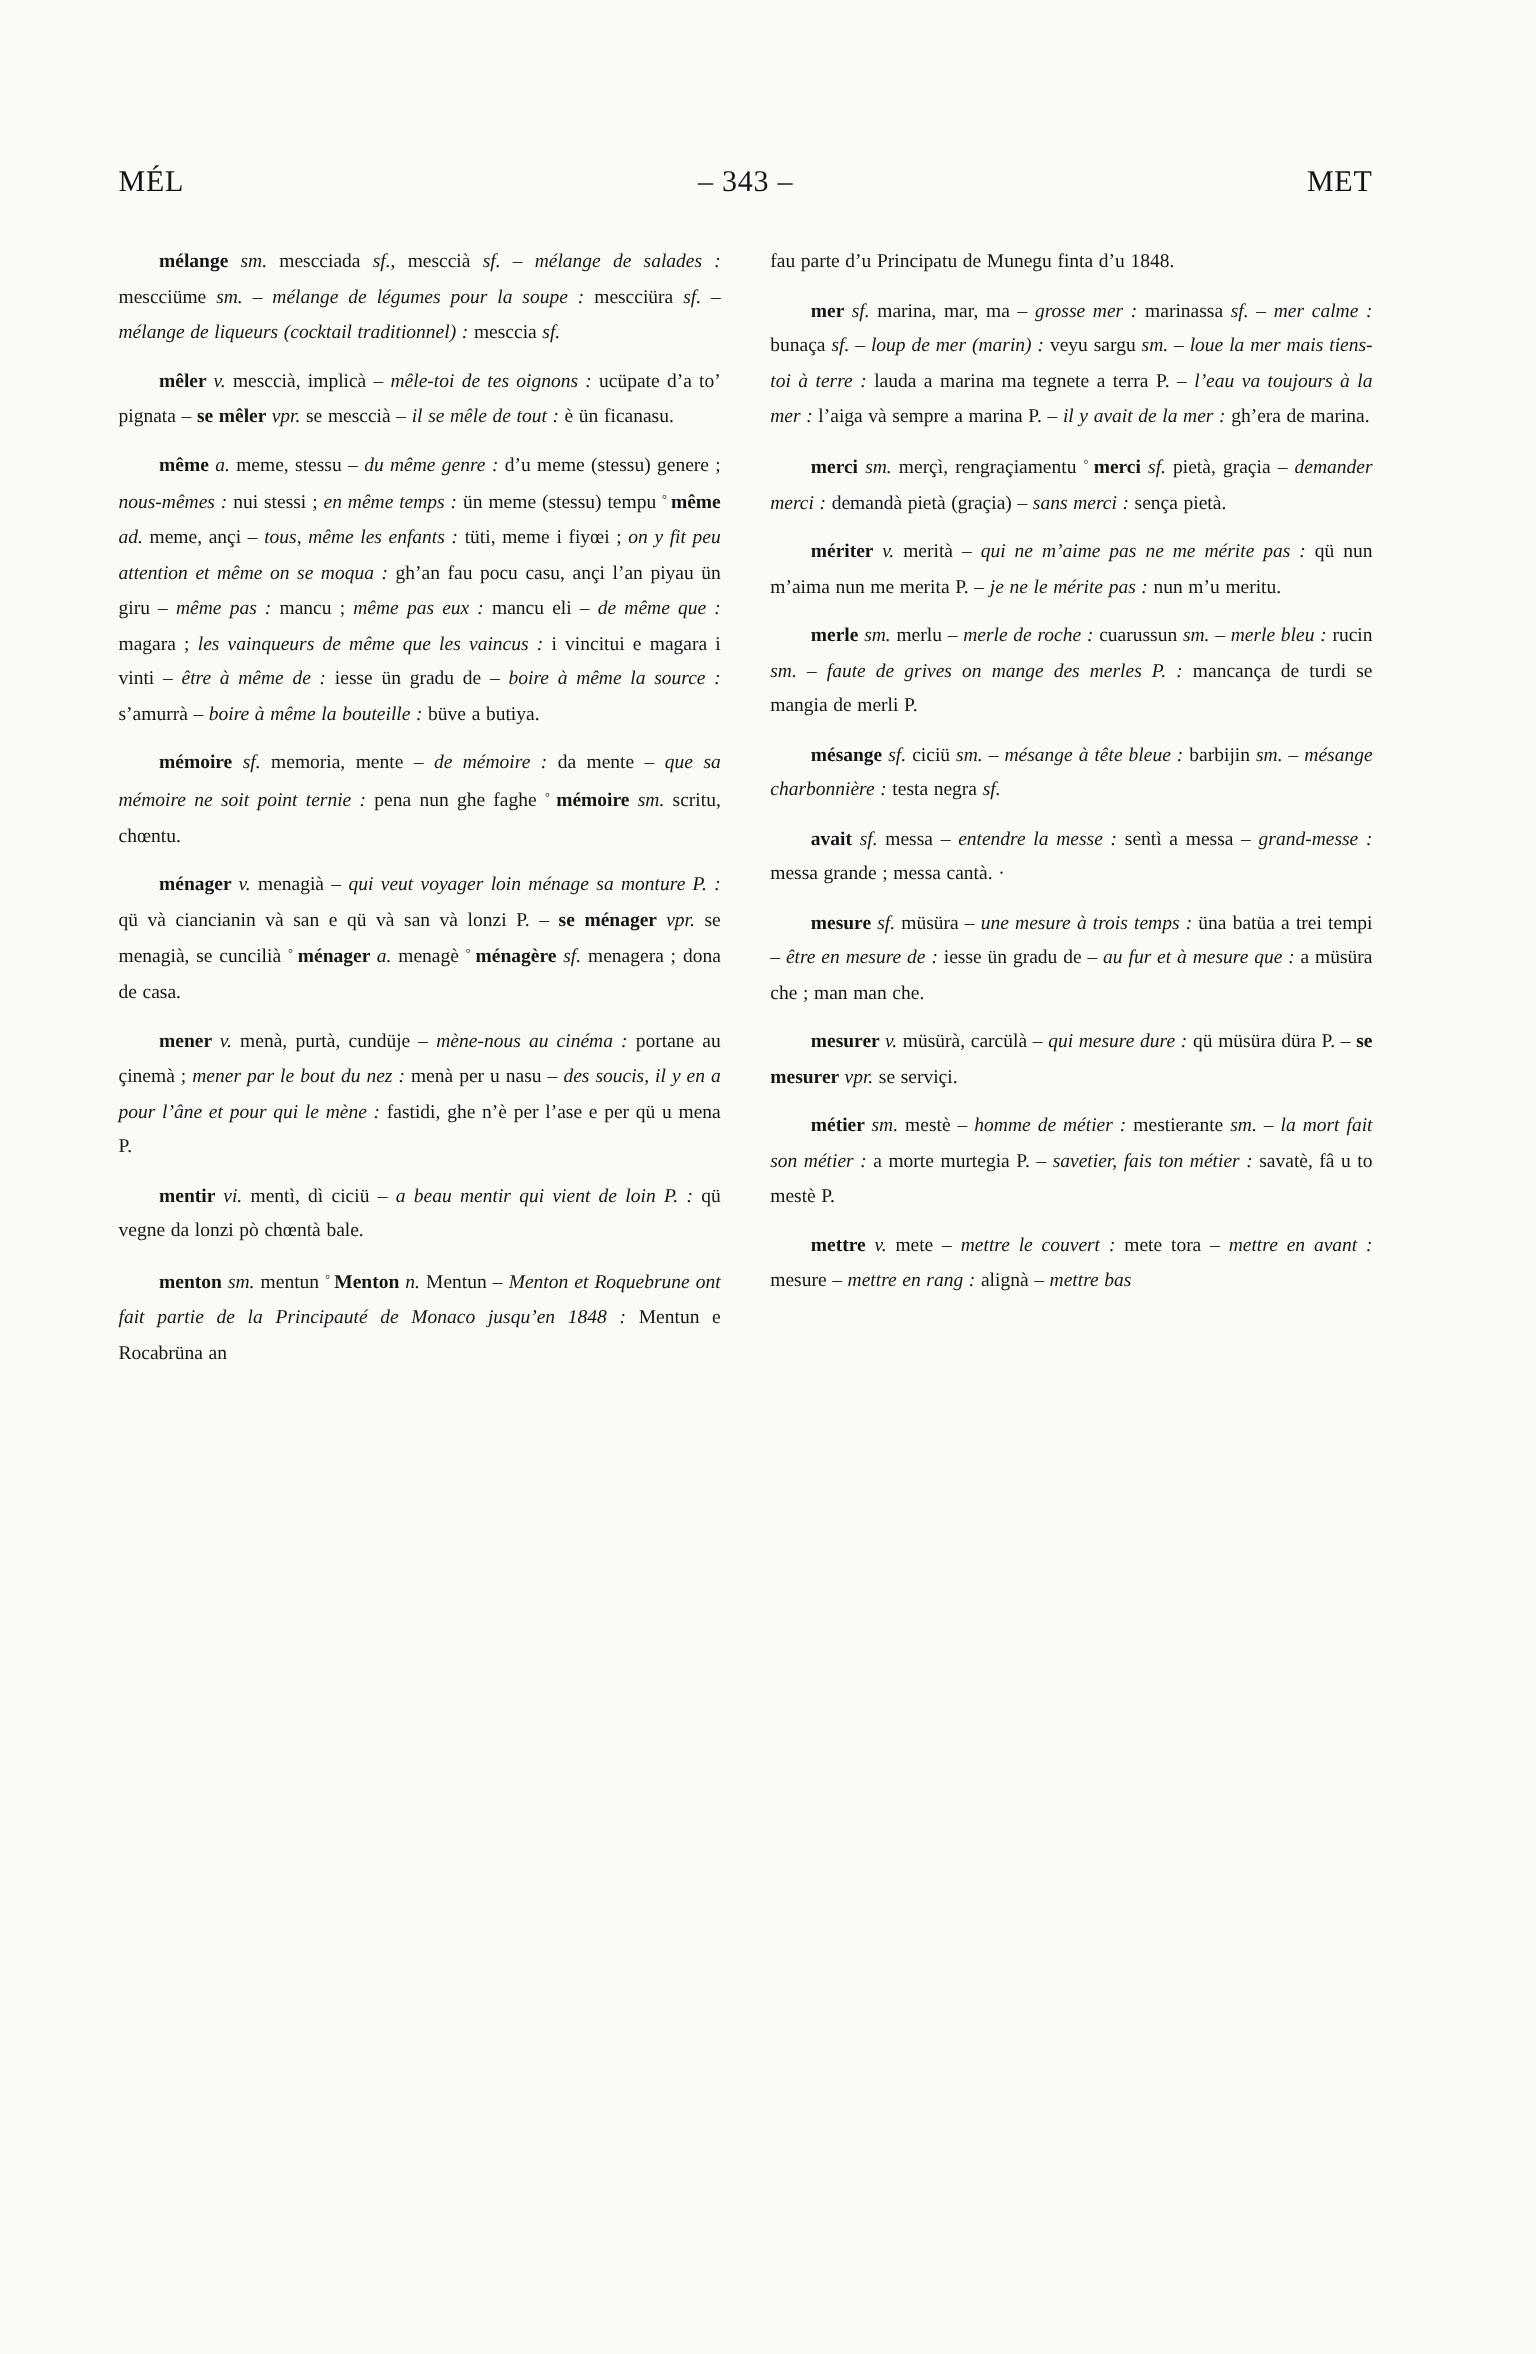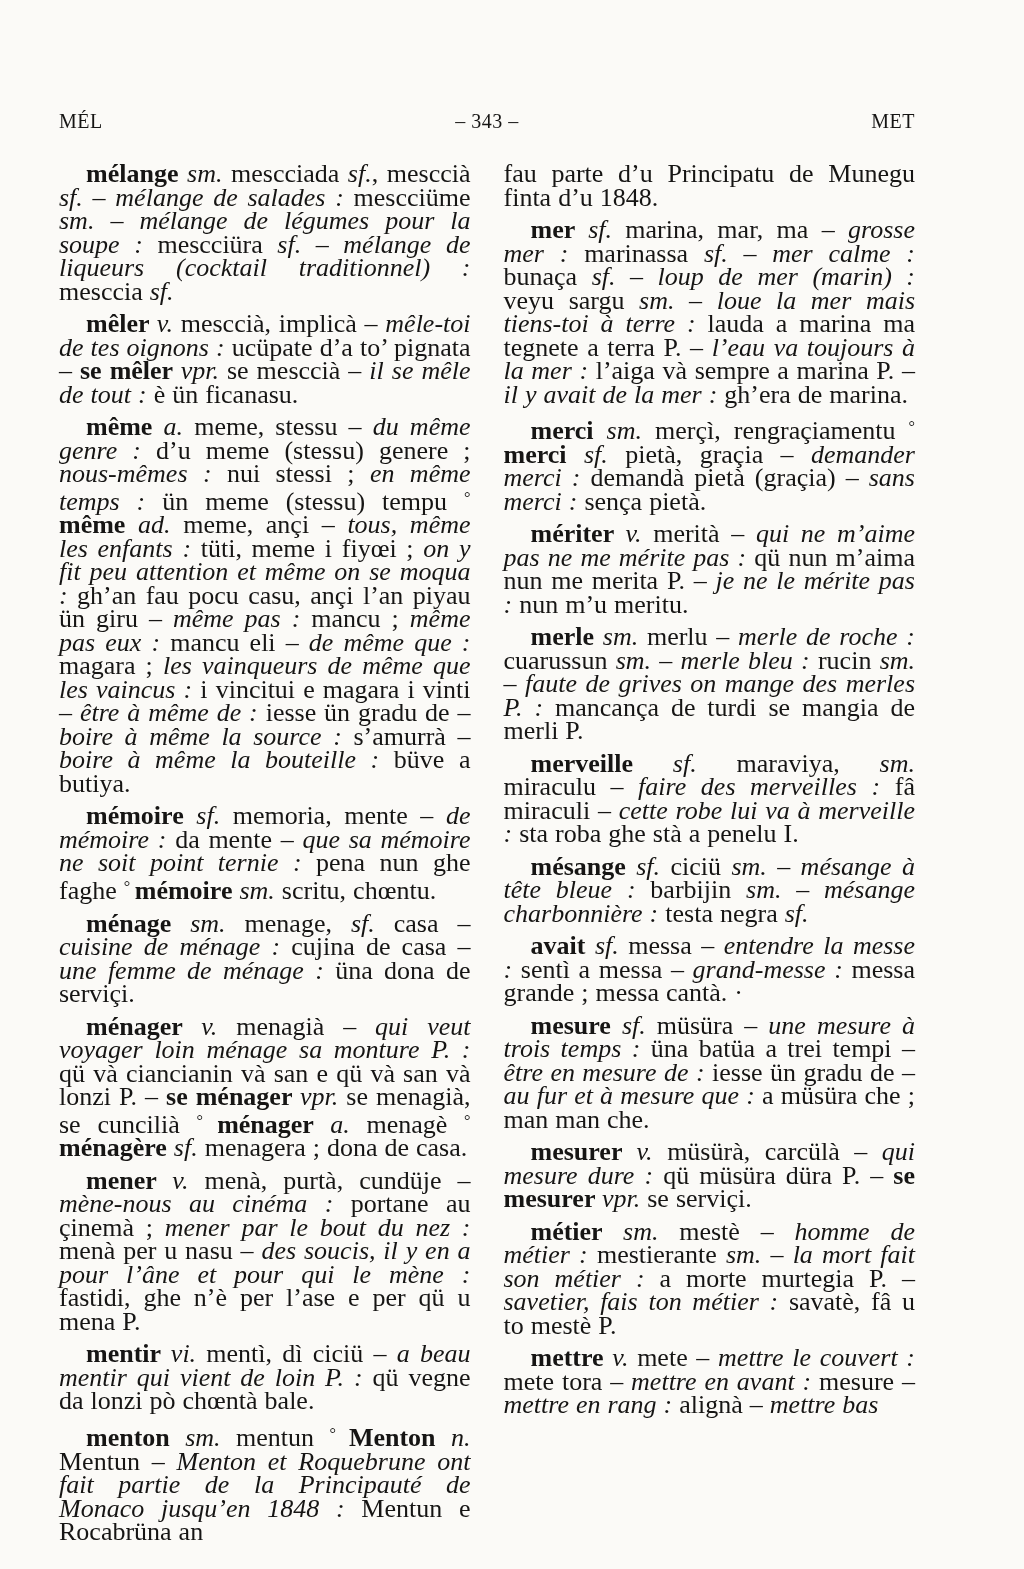--- a/index.html
+++ b/index.html
@@ -6,39 +6,39 @@
   body {
     width: 1024px; height: 1569px;
     background: #fbfaf7;
     color: #161514;
     font-family: "Liberation Serif", "DejaVu Serif", serif;
     position: relative;
     overflow: hidden;
   }
   .page {
     position: absolute; inset: 0;
-    padding: 110px 109px 40px 59px;
+    padding: 110px 109px 40px 79px;
     box-sizing: border-box;
   }
   .hdr {
     display: flex;
     align-items: baseline;
     font-size: 20px;
     line-height: 23px;
     margin-bottom: 29px;
     letter-spacing: 0.5px;
   }
   .hdr > span { flex: 1; }
   .hdr .ctr { text-align: center; }
   .hdr .rgt { text-align: right; }
   .columns { display: flex; gap: 33px; }
   .col { flex: 1; min-width: 0; }
   p.entry {
     margin: 0 0 9px 0;
-    font-size: 26px;
+    font-size: 13px;
     line-height: 23.5px;
     text-align: justify;
     text-indent: 27px;
     word-spacing: 0.5px;
   }
   p.no-indent { text-indent: 0; }
   .hw { font-weight: bold; }
   .it { font-style: italic; }
   .rm { font-style: normal; }
   .mk { font-size: 0.62em; vertical-align: 0.45em; }
@@ -51,33 +51,31 @@
     <span>MÉL</span>
     <span class="ctr">– 343 –</span>
     <span class="rgt">MET</span>
   </header>
   <main class="columns">
     <div class="col">
         <p class="entry"><span class="hw">mélange </span><span class="it">sm. </span><span class="rm">mescciada </span><span class="it">sf.</span><span class="rm">, mesccià </span><span class="it">sf. </span><span class="rm">– </span><span class="it">mélange de salades : </span><span class="rm">mescciüme </span><span class="it">sm. </span><span class="rm">– </span><span class="it">mélange de légumes pour la soupe : </span><span class="rm">mescciüra </span><span class="it">sf. </span><span class="rm">– </span><span class="it">mélange de liqueurs (cocktail traditionnel) : </span><span class="rm">mesccia </span><span class="it">sf.</span></p>
         <p class="entry"><span class="hw">mêler </span><span class="it">v. </span><span class="rm">mesccià, implicà – </span><span class="it">mêle-toi de tes oignons : </span><span class="rm">ucüpate d’a to’ pignata – </span><span class="hw">se mêler </span><span class="it">vpr. </span><span class="rm">se mesccià – </span><span class="it">il se mêle de tout : </span><span class="rm">è ün ficanasu.</span></p>
         <p class="entry"><span class="hw">même </span><span class="it">a. </span><span class="rm">meme, stessu – </span><span class="it">du même genre : </span><span class="rm">d’u meme (stessu) genere ; </span><span class="it">nous-mêmes : </span><span class="rm">nui stessi ; </span><span class="it">en même temps : </span><span class="rm">ün meme (stessu) tempu </span><span class="mk">° </span><span class="hw">même </span><span class="it">ad. </span><span class="rm">meme, ançi – </span><span class="it">tous, même les enfants : </span><span class="rm">tüti, meme i fiyœi ; </span><span class="it">on y fit peu attention et même on se moqua : </span><span class="rm">gh’an fau pocu casu, ançi l’an piyau ün giru – </span><span class="it">même pas : </span><span class="rm">mancu ; </span><span class="it">même pas eux : </span><span class="rm">mancu eli – </span><span class="it">de même que : </span><span class="rm">magara ; </span><span class="it">les vainqueurs de même que les vaincus : </span><span class="rm">i vincitui e magara i vinti – </span><span class="it">être à même de : </span><span class="rm">iesse ün gradu de – </span><span class="it">boire à même la source : </span><span class="rm">s’amurrà – </span><span class="it">boire à même la bouteille : </span><span class="rm">büve a butiya.</span></p>
         <p class="entry"><span class="hw">mémoire </span><span class="it">sf. </span><span class="rm">memoria, mente – </span><span class="it">de mémoire : </span><span class="rm">da mente – </span><span class="it">que sa mémoire ne soit point ternie : </span><span class="rm">pena nun ghe faghe </span><span class="mk">° </span><span class="hw">mémoire </span><span class="it">sm. </span><span class="rm">scritu, chœntu.</span></p>
-        <p class="entry"><span class="hw">ménage </span><span class="it">sm. </span><span class="rm">menage, </span><span class="it">sf. </span><span class="rm">casa – </span><span class="it">cuisine de ménage : </span><span class="rm">cujina de casa – </span><span class="it">une femme de ménage : </span><span class="rm">üna dona de serviçi.</span></p>
         <p class="entry"><span class="hw">ménager </span><span class="it">v. </span><span class="rm">menagià – </span><span class="it">qui veut voyager loin ménage sa monture P. : </span><span class="rm">qü và ciancianin và san e qü và san và lonzi P. – </span><span class="hw">se ménager </span><span class="it">vpr. </span><span class="rm">se menagià, se cuncilià </span><span class="mk">° </span><span class="hw">ménager </span><span class="it">a. </span><span class="rm">menagè </span><span class="mk">° </span><span class="hw">ménagère </span><span class="it">sf. </span><span class="rm">menagera ; dona de casa.</span></p>
         <p class="entry"><span class="hw">mener </span><span class="it">v. </span><span class="rm">menà, purtà, cundüje – </span><span class="it">mène-nous au cinéma : </span><span class="rm">portane au çinemà ; </span><span class="it">mener par le bout du nez : </span><span class="rm">menà per u nasu – </span><span class="it">des soucis, il y en a pour l’âne et pour qui le mène : </span><span class="rm">fastidi, ghe n’è per l’ase e per qü u mena P.</span></p>
         <p class="entry"><span class="hw">mentir </span><span class="it">vi. </span><span class="rm">mentì, dì ciciü – </span><span class="it">a beau mentir qui vient de loin P. : </span><span class="rm">qü vegne da lonzi pò chœntà bale.</span></p>
         <p class="entry"><span class="hw">menton </span><span class="it">sm. </span><span class="rm">mentun </span><span class="mk">° </span><span class="hw">Menton </span><span class="it">n. </span><span class="rm">Mentun – </span><span class="it">Menton et Roquebrune ont fait partie de la Principauté de Monaco jusqu’en 1848 : </span><span class="rm">Mentun e Rocabrüna an</span></p>
       </div>
     <div class="col">
         <p class="entry no-indent"><span class="rm">fau parte d’u Principatu de Munegu finta d’u 1848.</span></p>
         <p class="entry"><span class="hw">mer </span><span class="it">sf. </span><span class="rm">marina, mar, ma – </span><span class="it">grosse mer : </span><span class="rm">marinassa </span><span class="it">sf. </span><span class="rm">– </span><span class="it">mer calme : </span><span class="rm">bunaça </span><span class="it">sf. </span><span class="rm">– </span><span class="it">loup de mer (marin) : </span><span class="rm">veyu sargu </span><span class="it">sm. </span><span class="rm">– </span><span class="it">loue la mer mais tiens-toi à terre : </span><span class="rm">lauda a marina ma tegnete a terra P. – </span><span class="it">l’eau va toujours à la mer : </span><span class="rm">l’aiga và sempre a marina P. – </span><span class="it">il y avait de la mer : </span><span class="rm">gh’era de marina.</span></p>
         <p class="entry"><span class="hw">merci </span><span class="it">sm. </span><span class="rm">merçì, rengraçiamentu </span><span class="mk">° </span><span class="hw">merci </span><span class="it">sf. </span><span class="rm">pietà, graçia – </span><span class="it">demander merci : </span><span class="rm">demandà pietà (graçia) – </span><span class="it">sans merci : </span><span class="rm">sença pietà.</span></p>
         <p class="entry"><span class="hw">mériter </span><span class="it">v. </span><span class="rm">merità – </span><span class="it">qui ne m’aime pas ne me mérite pas : </span><span class="rm">qü nun m’aima nun me merita P. – </span><span class="it">je ne le mérite pas : </span><span class="rm">nun m’u meritu.</span></p>
         <p class="entry"><span class="hw">merle </span><span class="it">sm. </span><span class="rm">merlu – </span><span class="it">merle de roche : </span><span class="rm">cuarussun </span><span class="it">sm. </span><span class="rm">– </span><span class="it">merle bleu : </span><span class="rm">rucin </span><span class="it">sm. </span><span class="rm">– </span><span class="it">faute de grives on mange des merles P. : </span><span class="rm">mancança de turdi se mangia de merli P.</span></p>
-        <p class="entry"><span class="hw">merveille </span><span class="it">sf. </span><span class="rm">maraviya, </span><span class="it">sm. </span><span class="rm">miraculu – </span><span class="it">faire des merveilles : </span><span class="rm">fâ miraculi – </span><span class="it">cette robe lui va à merveille : </span><span class="rm">sta roba ghe stà a penelu I.</span></p>
         <p class="entry"><span class="hw">mésange </span><span class="it">sf. </span><span class="rm">ciciü </span><span class="it">sm. </span><span class="rm">– </span><span class="it">mésange à tête bleue : </span><span class="rm">barbijin </span><span class="it">sm. </span><span class="rm">– </span><span class="it">mésange charbonnière : </span><span class="rm">testa negra </span><span class="it">sf.</span></p>
         <p class="entry"><span class="hw">avait </span><span class="it">sf. </span><span class="rm">messa – </span><span class="it">entendre la messe : </span><span class="rm">sentì a messa – </span><span class="it">grand-messe : </span><span class="rm">messa grande ; messa cantà. ·</span></p>
         <p class="entry"><span class="hw">mesure </span><span class="it">sf. </span><span class="rm">müsüra – </span><span class="it">une mesure à trois temps : </span><span class="rm">üna batüa a trei tempi – </span><span class="it">être en mesure de : </span><span class="rm">iesse ün gradu de – </span><span class="it">au fur et à mesure que : </span><span class="rm">a müsüra che ; man man che.</span></p>
         <p class="entry"><span class="hw">mesurer </span><span class="it">v. </span><span class="rm">müsürà, carcülà – </span><span class="it">qui mesure dure : </span><span class="rm">qü müsüra düra P. – </span><span class="hw">se mesurer </span><span class="it">vpr. </span><span class="rm">se serviçi.</span></p>
         <p class="entry"><span class="hw">métier </span><span class="it">sm. </span><span class="rm">mestè – </span><span class="it">homme de métier : </span><span class="rm">mestierante </span><span class="it">sm. </span><span class="rm">– </span><span class="it">la mort fait son métier : </span><span class="rm">a morte murtegia P. – </span><span class="it">savetier, fais ton métier : </span><span class="rm">savatè, fâ u to mestè P.</span></p>
         <p class="entry"><span class="hw">mettre </span><span class="it">v. </span><span class="rm">mete – </span><span class="it">mettre le couvert : </span><span class="rm">mete tora – </span><span class="it">mettre en avant : </span><span class="rm">mesure – </span><span class="it">mettre en rang : </span><span class="rm">alignà – </span><span class="it">mettre bas</span></p>
       </div>
   </main>
 </div>
 

